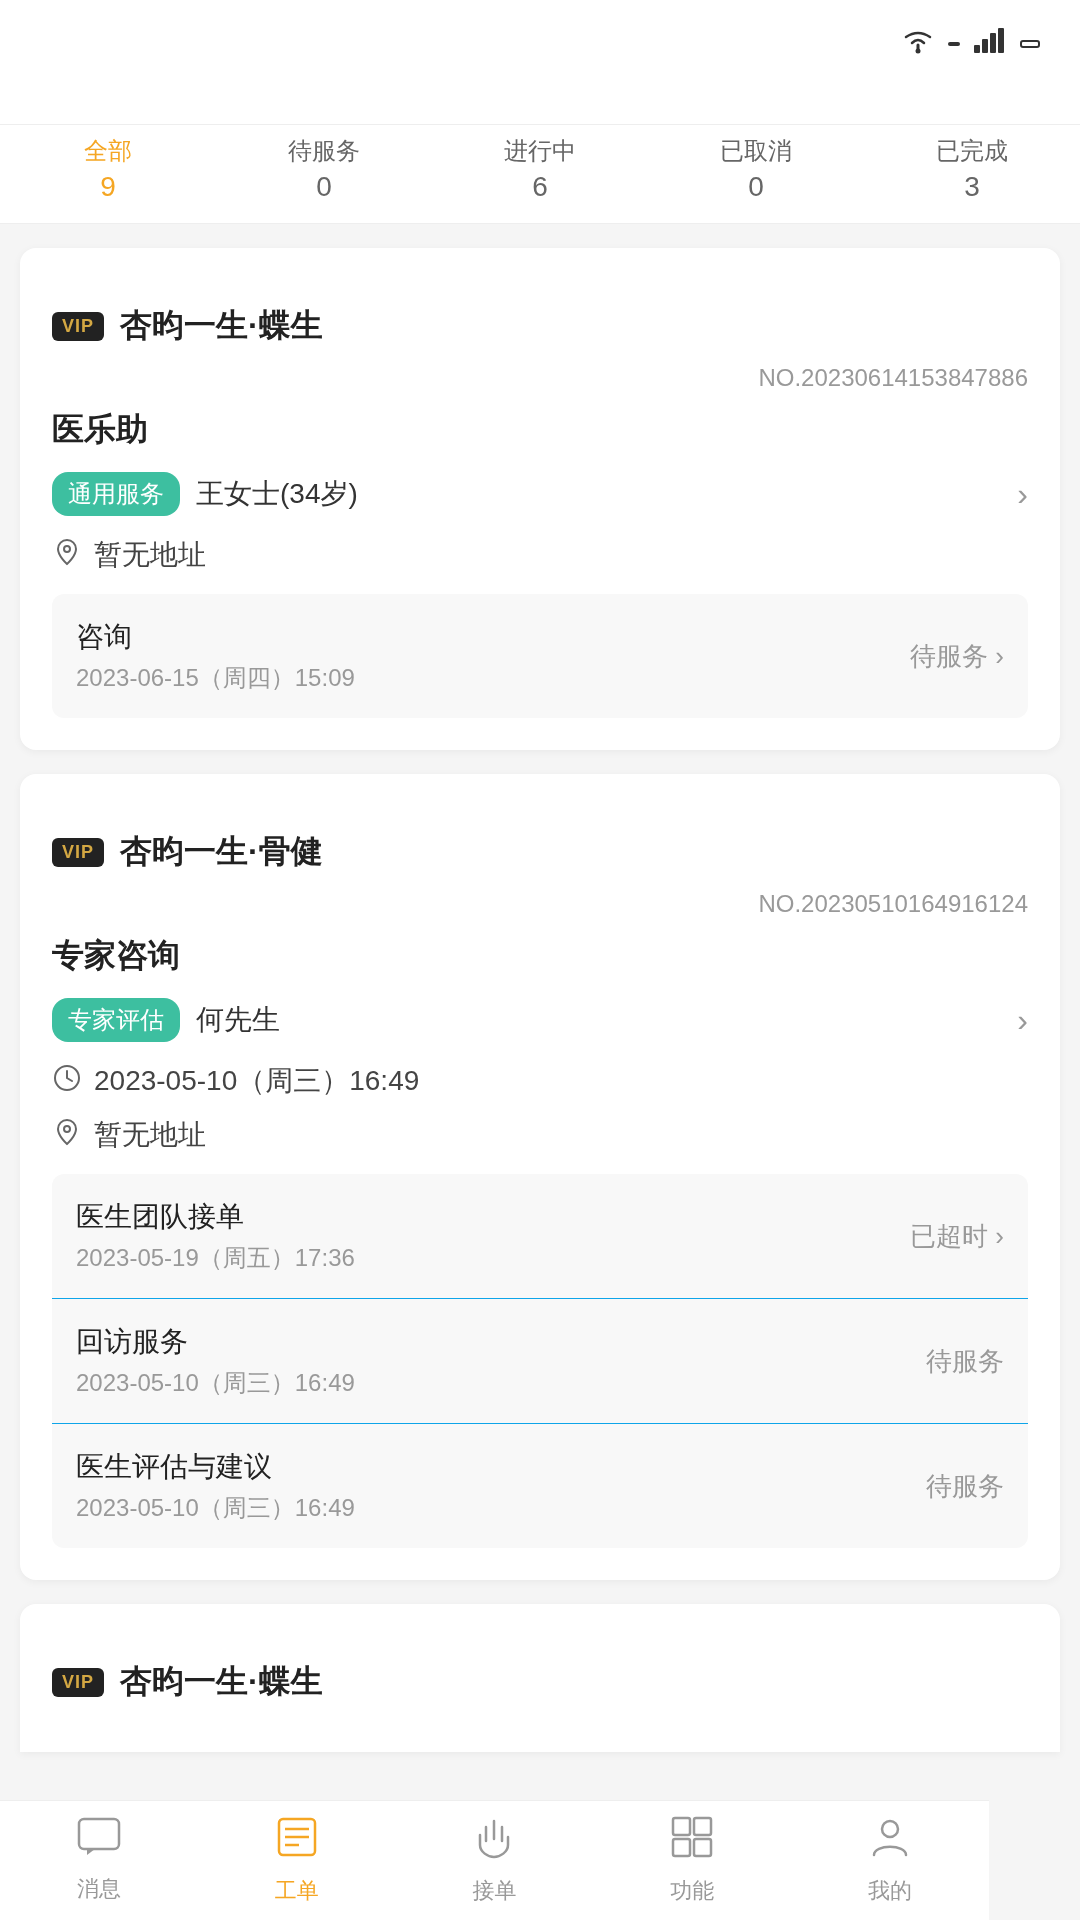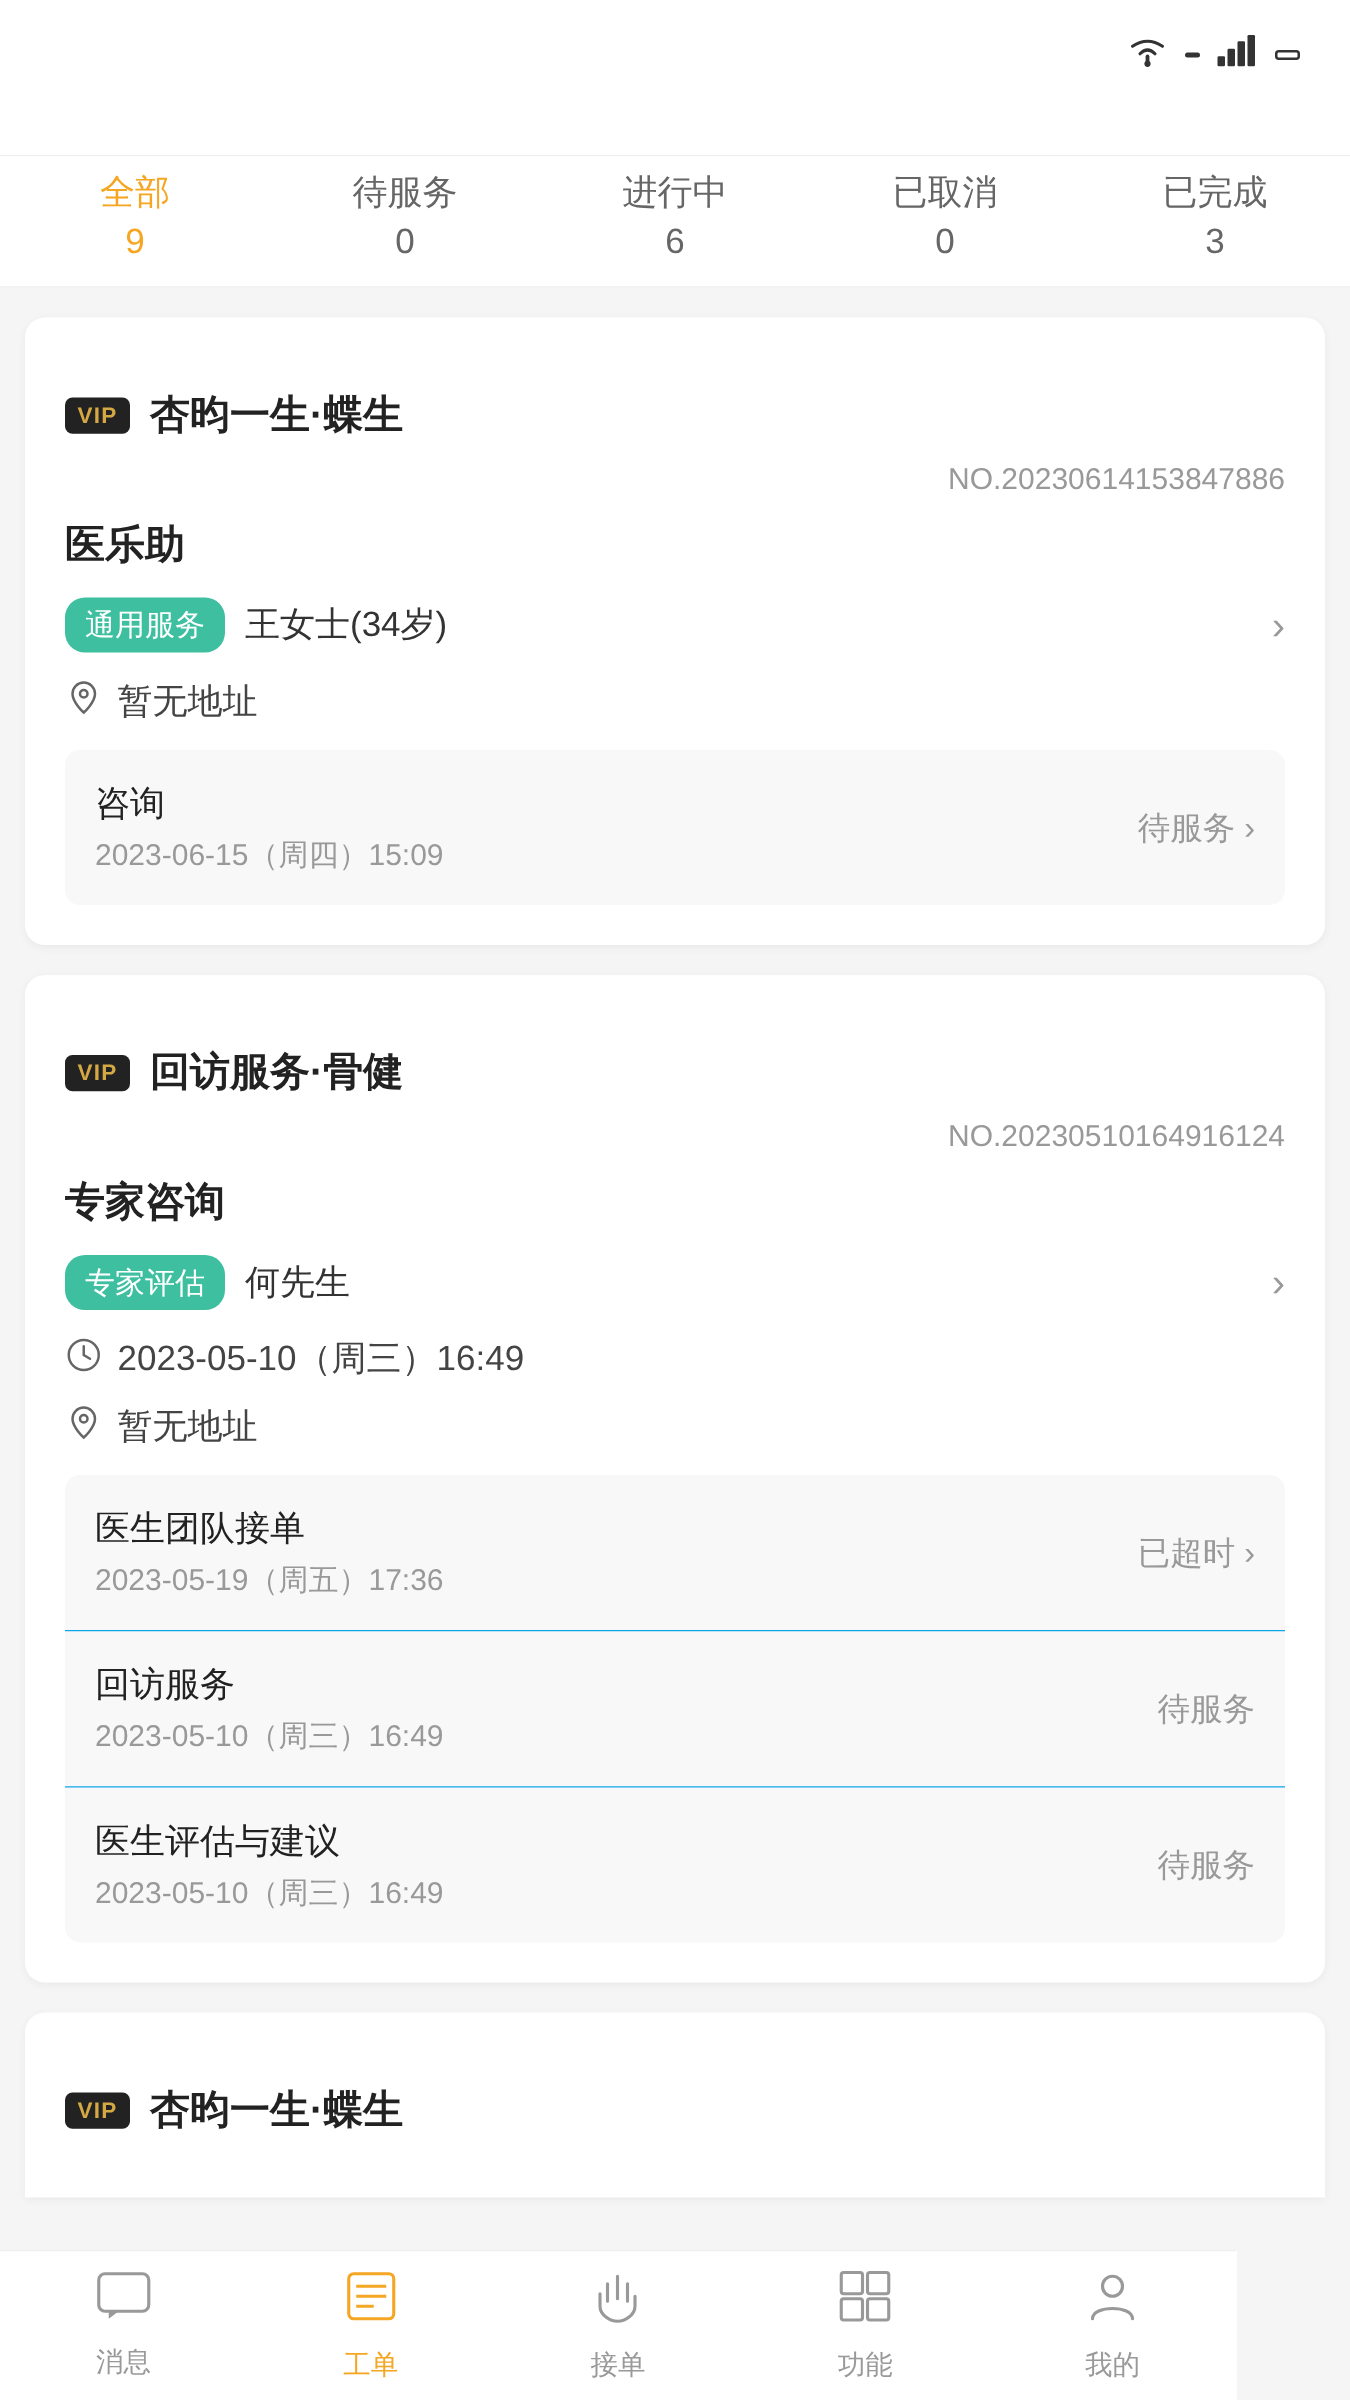--- a/index.html
+++ b/index.html
@@ -66,21 +66,21 @@
       display: flex;
       border-bottom: 1px solid #eee;
       padding: 10px 0 20px;
     }
     .tab-item {
       flex: 1;
       text-align: center;
       cursor: pointer;
     }
     .tab-label {
-      font-size: 28px;
+      font-size: 24px;
       color: #666;
       display: block;
     }
     .tab-count {
       font-size: 28px;
       color: #666;
       display: block;
       margin-top: 4px;
     }
     .tab-item.active .tab-label {
@@ -355,21 +355,21 @@
         <span class="sub-item-status ">
           待服务 ›
         </span>
       </div>
 
       </div>
     </div>
     <div class="card">
       <div class="card-header">
         <span class="vip-badge">VIP</span>
-        <span class="card-product-name">回访服务·骨健</span>
+        <span class="card-product-name">杏昀一生·骨健</span>
       </div>
       <div class="card-order-no">NO.20230510164916124</div>
       <div class="card-service-type">专家咨询</div>
       <div class="tag-row">
         <span class="service-tag">专家评估</span>
         <span class="tag-person">何先生</span>
         <span class="tag-arrow">›</span>
       </div>
       <div class="info-row">
         <span class="info-icon">

